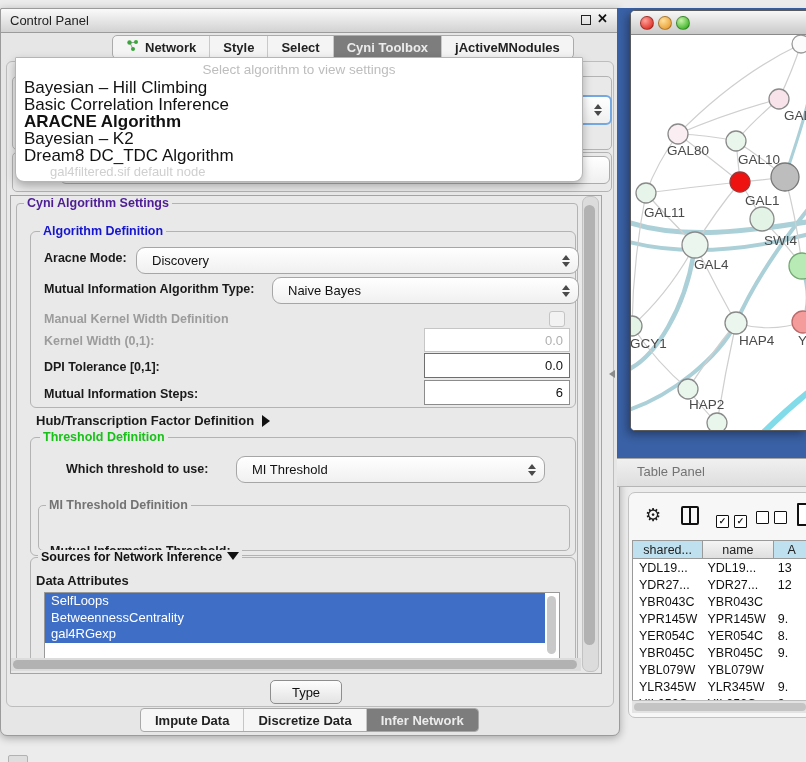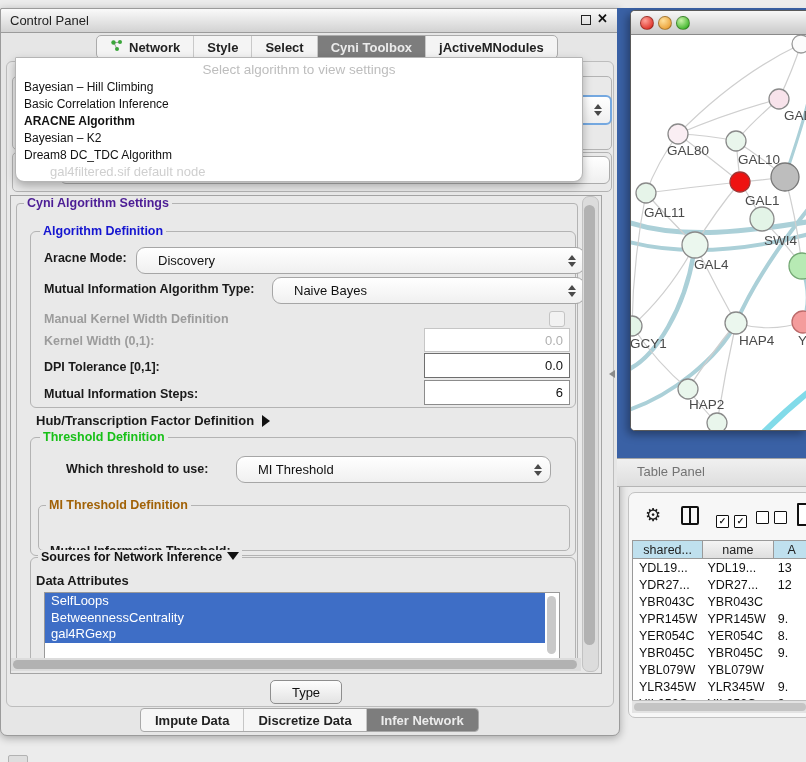--- a/index.html
+++ b/index.html
@@ -8,36 +8,36 @@
   .abs{position:absolute;}
   
   .cp-window{left:0;top:8px;width:618px;height:726px;background:#e6e6e6;
     border:1px solid #9b9b9b;border-radius:2px 2px 7px 7px;box-shadow:0 2px 8px rgba(0,0,0,.30);}
   .cp-titlebar{left:0;top:8px;width:618px;height:23px;border:1px solid #9b9b9b;
     background:linear-gradient(#fafafa,#d2d2d2);border-radius:2px 2px 0 0;}
   .cp-title{left:10px;top:13px;font-size:13px;color:#222;}
   .float-btn{left:581px;top:15px;width:8px;height:8px;border:1.5px solid #222;background:transparent;}
   .close-btn{left:597px;top:11px;font-size:13px;font-weight:bold;color:#111;}
   
-  .tabbar{left:96px;top:35px;height:22px;display:flex;align-items:stretch;background:#f4f4f4;
+  .tabbar{left:112px;top:35px;height:22px;display:flex;align-items:stretch;background:#f4f4f4;
     border:1px solid #ababab;border-radius:5px;overflow:hidden;}
   .tab{display:flex;align-items:center;padding:0 13px;font-size:13px;font-weight:bold;color:#222;
     border-right:1px solid #c9c9c9;}
   .tab:last-child{border-right:none;}
   .tab.selected{background:#7d7d7d;color:#ececec;}
   .tab .net-ic{margin-right:6px;}
   
   .content-panel{left:6px;top:61px;width:606px;height:644px;background:#e9e9e9;
     border:1px solid #bdbdbd;border-radius:6px;}
   .gb{border:1px solid #b3b3b3;border-radius:5px;}
   .gb-label{font-size:12.5px;font-weight:bold;background:#e9e9e9;padding:0 3px;white-space:nowrap;}
   .lbl{font-size:12.5px;font-weight:bold;color:#1a1a1a;white-space:nowrap;}
   .lbl.disabled{color:#9c9c9c;}
   .combo{background:linear-gradient(#ffffff,#f0f0f0);border:1px solid #a6a6a6;border-radius:9px;
-    font-size:13px;color:#111;display:flex;align-items:center;padding-left:21px;}
+    font-size:13px;color:#111;display:flex;align-items:center;padding-left:15px;}
   .stepper{position:absolute;right:8px;top:50%;transform:translateY(-50%);display:flex;flex-direction:column;gap:2px;}
   .tri-up{width:0;height:0;border-left:4px solid transparent;border-right:4px solid transparent;border-bottom:5px solid #4a4a4a;}
   .tri-down{width:0;height:0;border-left:4px solid transparent;border-right:4px solid transparent;border-top:5px solid #4a4a4a;}
   .tri-right{display:inline-block;width:0;height:0;border-top:6px solid transparent;border-bottom:6px solid transparent;border-left:8px solid #111;vertical-align:-2px;margin-left:8px;}
   .tri-down-big{display:inline-block;width:0;height:0;border-left:6px solid transparent;border-right:6px solid transparent;border-top:8px solid #111;vertical-align:1px;margin-left:5px;}
   .field{background:#fff;border:1px solid #8c8c8c;font-size:13px;color:#111;text-align:right;padding-right:6px;display:flex;align-items:center;justify-content:flex-end;}
   .field.disabled{border-color:#c6c6c6;color:#b0b0b0;}
   .checkbox{width:14px;height:14px;border:1px solid #c4c4c4;background:#f2f2f2;border-radius:3px;}
   .vscroll{background:#dcdcdc;border:1px solid #c2c2c2;border-radius:7px;}
   .vthumb{background:#b2b2b2;border-radius:6px;}
@@ -48,21 +48,21 @@
   .apply-btn{display:flex;align-items:center;justify-content:center;font-size:13px;color:#111;
     background:linear-gradient(#fdfdfd,#e3e3e3);border:1px solid #8e8e8e;border-radius:5px;}
   .bottom-tabbar{display:flex;align-items:stretch;background:#f6f6f6;border:1px solid #a9a9a9;border-radius:4px;overflow:hidden;height:22px;}
   .btab{display:flex;align-items:center;padding:0 14px;font-size:13px;font-weight:bold;color:#222;border-right:1px solid #c6c6c6;}
   .btab:last-child{border-right:none;}
   .btab.selected{background:#7d7d7d;color:#ececec;}
   
   .dropdown-overlay{left:15px;top:57px;width:566px;height:123px;background:#fff;
     border:1px solid #b5b5b5;border-radius:1px 1px 9px 9px;box-shadow:0 4px 10px rgba(0,0,0,.28);z-index:30;}
   .dd-placeholder{position:absolute;left:0;right:0;top:4px;text-align:center;font-size:13.5px;color:#bdbdbd;}
-  .menu-item{height:17px;line-height:17px;font-size:12px;color:#111;padding-left:5px;white-space:nowrap;}
+  .menu-item{height:17px;line-height:17px;font-size:17px;color:#111;padding-left:5px;white-space:nowrap;}
   .menu-item.bold{font-weight:bold;}
   .ghost-text{position:absolute;left:34px;top:106px;font-size:13px;color:#cfcfcf;white-space:nowrap;z-index:1;}
   
   .behind-combo-blue{left:88px;top:95px;width:520px;height:26px;border:2px solid #74a8e0;border-radius:6px;background:linear-gradient(#fff,#efefef);z-index:5;}
   .behind-combo-gray{left:60px;top:156px;width:548px;height:26px;border:1px solid #ababab;border-radius:6px;background:linear-gradient(#fff,#efefef);z-index:5;}
   .behind-gb{z-index:4;}
   
   .desktop-blue{left:617px;top:8px;width:189px;height:450px;background:#3a61a5;}
   .net-window{left:630px;top:10px;width:176px;height:419px;border:1px solid #5a5a5a;border-right:none;
     border-radius:5px 0 0 5px;box-shadow:-3px 4px 9px rgba(0,0,0,.35);overflow:hidden;background:#fff;}
@@ -192,21 +192,21 @@
   <div class="abs lbl" style="left:66px;top:462px;">Which threshold to use:</div>
   <div class="abs combo" style="left:236px;top:456px;width:292px;height:25px;">
     <span>MI Threshold</span>
     <span class="stepper">
         <span class="tri-up"></span>
         <span class="tri-down"></span>
       </span>
   </div>
 
   <div class="abs gb" style="left:38px;top:505px;width:530px;height:44px;border-radius:5px;"></div>
-  <div class="abs gb-label" style="left:46px;top:498px;color:#a16207;">MI Threshold Definition</div>
+  <div class="abs gb-label" style="left:46px;top:498px;color:#737373;">MI Threshold Definition</div>
   <div class="abs lbl" style="left:50px;top:544px;">Mutual Information Threshold:</div>
 
   <div class="abs gb" style="left:30px;top:557px;width:544px;height:112px;border-radius:6px;"></div>
   <div class="abs gb-label" style="left:38px;top:550px;color:#111;">
     <span>Sources for Network Inference</span><span class="tri-down-big"></span>
   </div>
   <div class="abs lbl" style="left:36px;top:573px;font-size:13px;">Data Attributes</div>
   <div class="abs attr-list" style="left:44px;top:592px;width:514px;height:66px;">
     <div class="list-scroll">
         <div class="list-thumb"></div>

